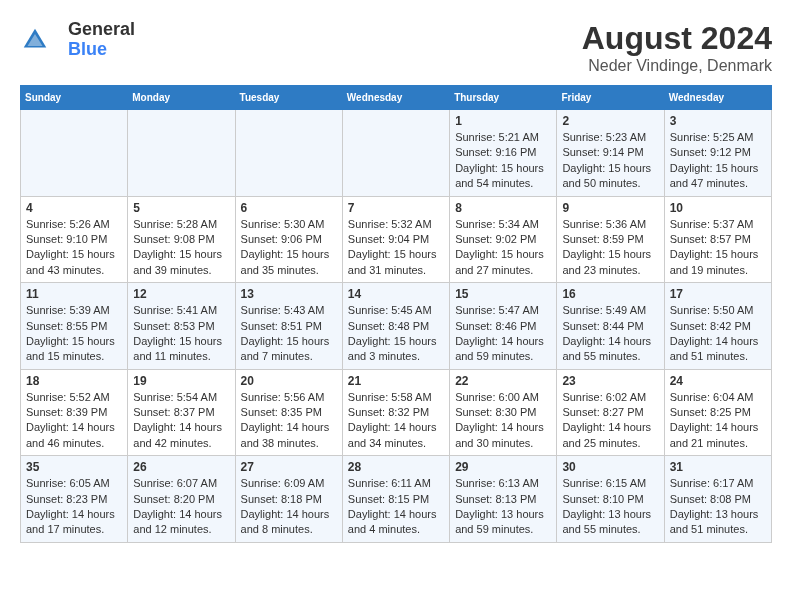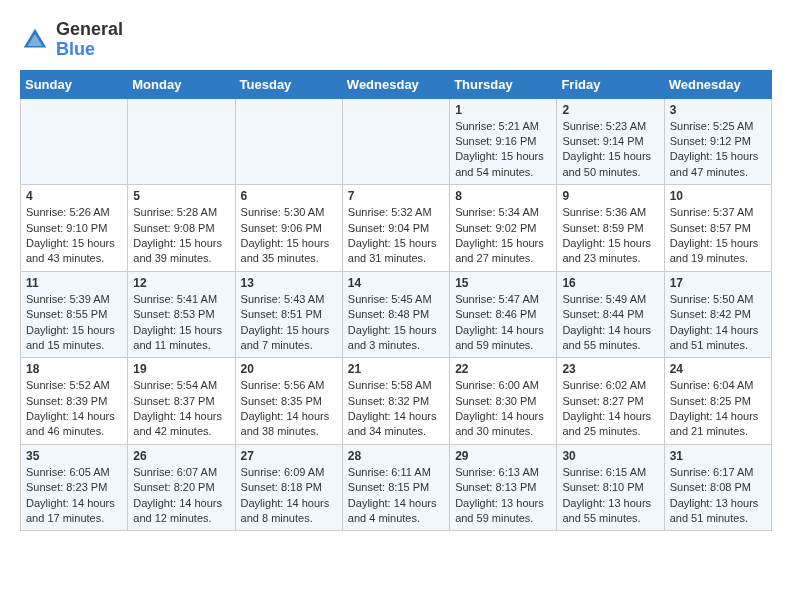--- a/index.html
+++ b/index.html
@@ -12,21 +12,21 @@
     }
     .header {
       display: flex;
       justify-content: space-between;
       align-items: flex-start;
       margin-bottom: 10px;
     }
     .logo {
       display: flex;
       align-items: center;
-      gap: 6px;
+      gap: 18px;
     }
     .logo-text {
       font-size: 18px;
       font-weight: bold;
       line-height: 1.1;
     }
     .logo-text span.general { color: #333; }
     .logo-text span.blue { color: #3b82f6; }
     .logo-icon {
       width: 30px;
@@ -48,21 +48,21 @@
     table {
       width: 100%;
       border-collapse: collapse;
       font-size: 11px;
     }
     thead tr th {
       background-color: #2e7bc4;
       color: #fff;
       padding: 6px 4px;
       text-align: left;
-      font-size: 13px;
+      font-size: 10px;
       border: 1px solid #2e7bc4;
     }
     tbody tr td {
       border: 1px solid #ccc;
       vertical-align: top;
       padding: 4px 5px;
       width: calc(100% / 7);
       min-height: 80px;
       height: 85px;
     }
@@ -95,20 +95,24 @@
   <div class="logo">
     <svg class="logo-icon" viewBox="0 0 40 40">
       <polygon points="20,5 35,30 5,30" fill="#2e7bc4"></polygon>
       <polygon points="20,12 30,28 10,28" fill="#ffffff" opacity="0.4"></polygon>
     </svg>
     <div class="logo-text">
       <div><span class="general">General</span></div>
       <div><span class="blue">Blue</span></div>
     </div>
   </div>
+  <div class="title-block">
+    <h1>August 2024</h1>
+    <h2>Neder Vindinge, Denmark</h2>
+  </div>
 </div>
 
 <table>
   <thead>
     <tr>
     <th>Sunday</th>
         <th>Monday</th>
         <th>Tuesday</th>
         <th>Wednesday</th>
         <th>Thursday</th>

